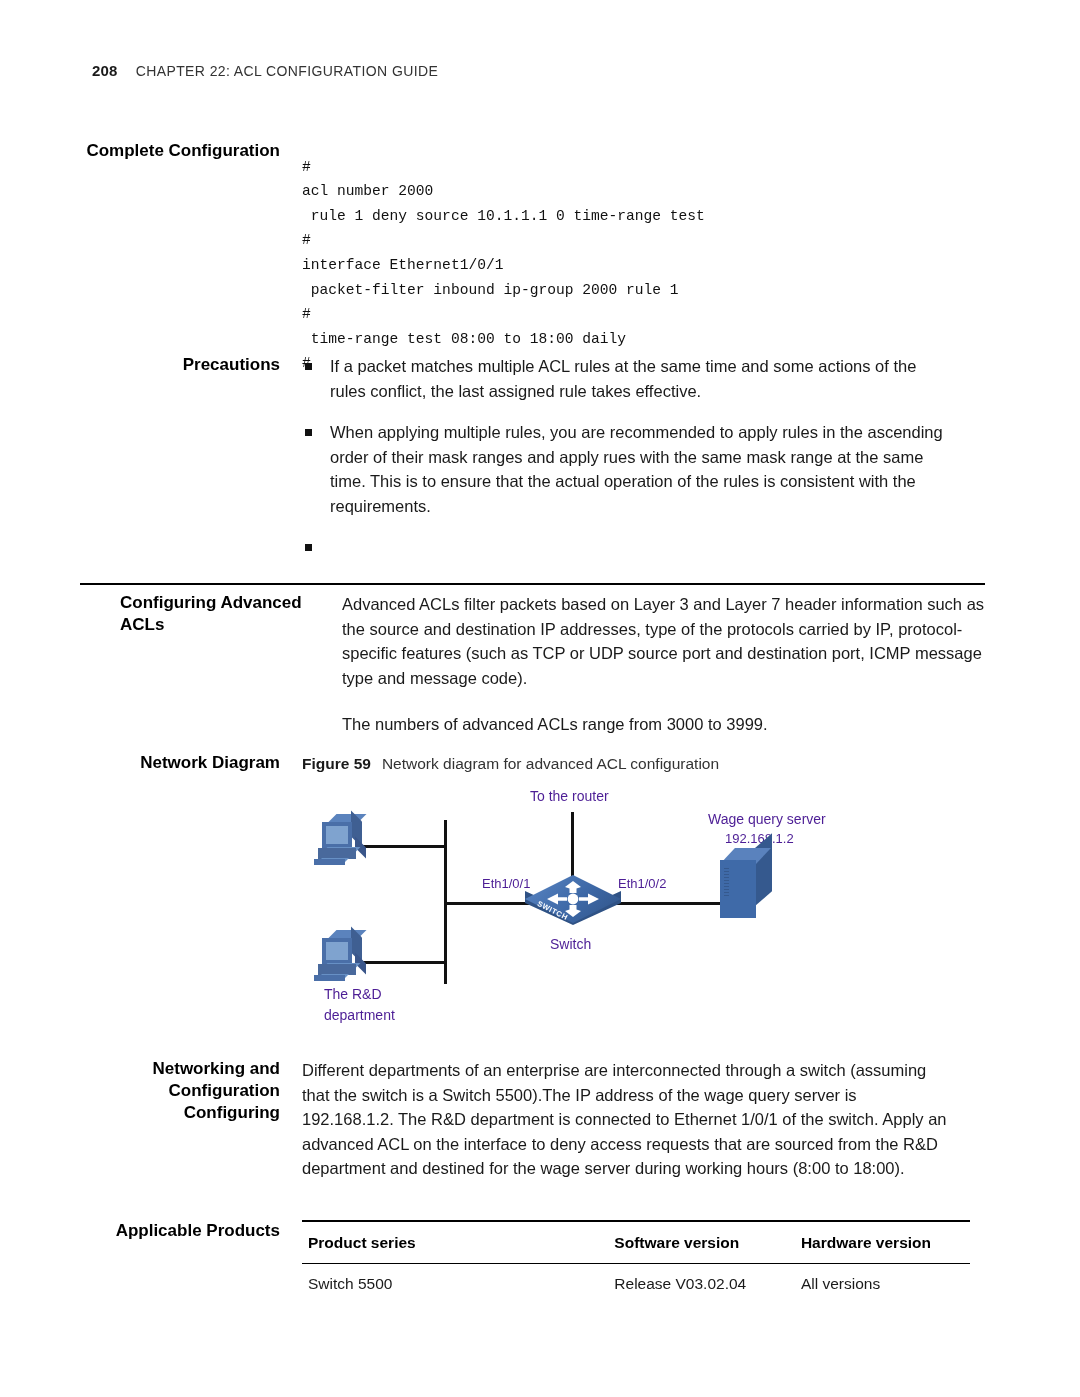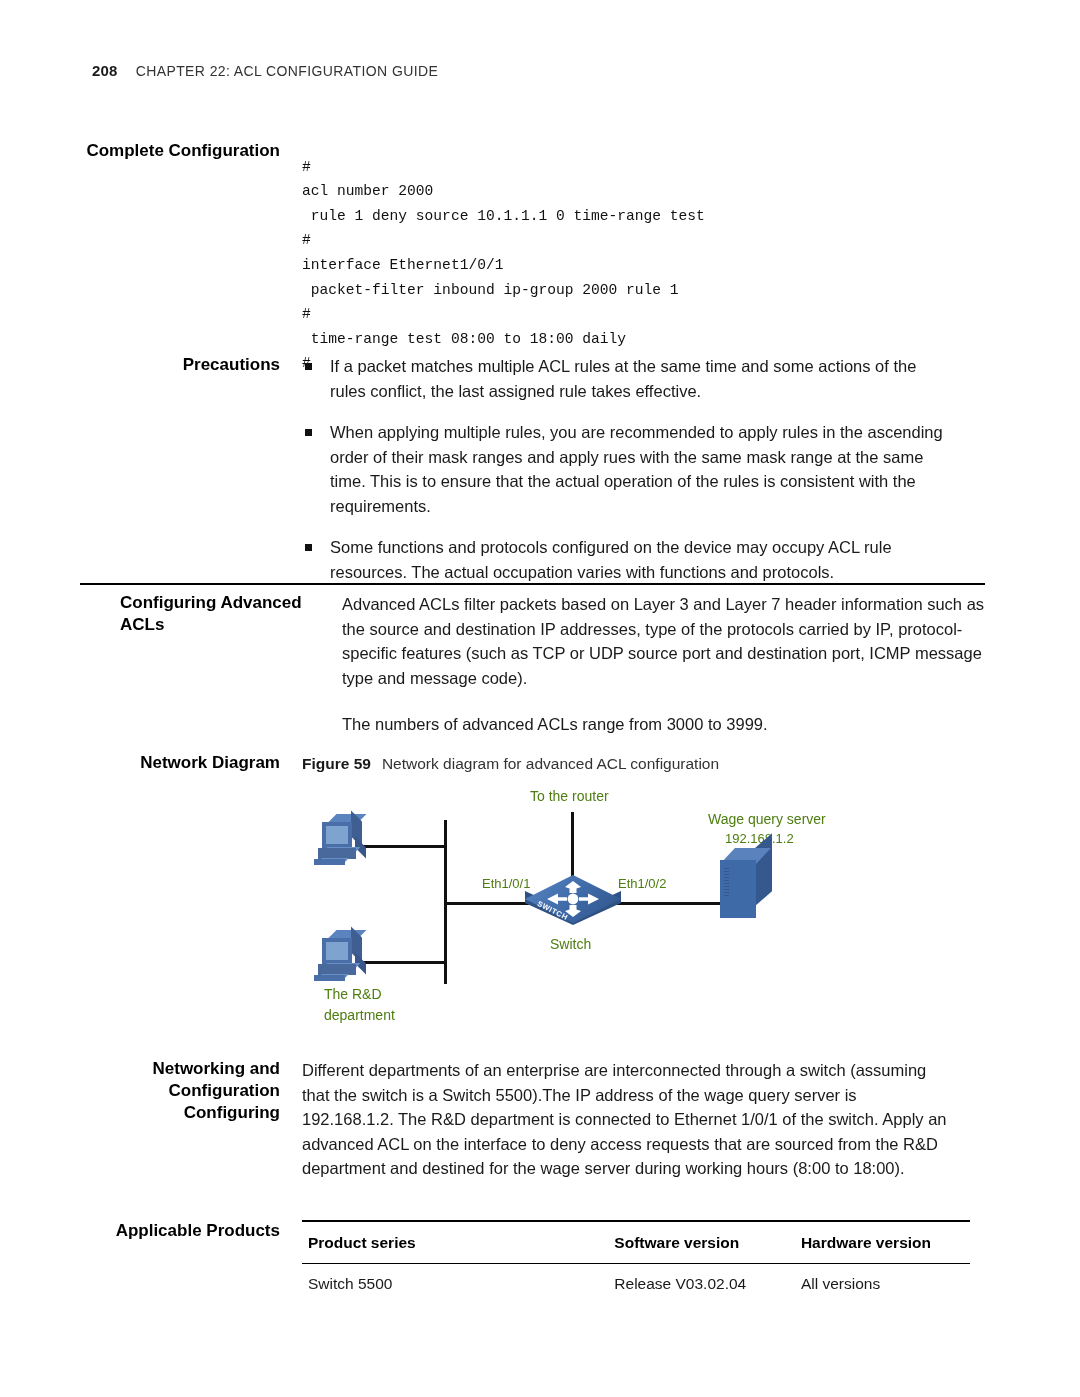--- a/index.html
+++ b/index.html
@@ -116,21 +116,21 @@
     position: absolute;
     left: 300px;
     top: 786px;
     width: 580px;
     height: 256px;
   }
   #diagram .dlabel {
     position: absolute;
     font-family: "Liberation Sans", sans-serif;
     font-size: 14px;
-    color: #4d7c0f;
+    color: #4c1d95;
     white-space: nowrap;
   }
   #diagram .dlabel.small { font-size: 13px; }
 
   .wire { position: absolute; background: #111; }
 
   
   .pc { position: absolute; width: 62px; height: 56px; }
   .pc .mon-top {
     position: absolute; left: 14px; top: 0px;
@@ -277,21 +277,20 @@
       <li>
         <span class="sq"></span>
         <span>If a packet matches multiple ACL rules at the same time and some actions of the rules conflict, the last assigned rule takes effective.</span>
       </li>
       <li>
         <span class="sq"></span>
         <span>When applying multiple rules, you are recommended to apply rules in the ascending order of their mask ranges and apply rues with the same mask range at the same time. This is to ensure that the actual operation of the rules is consistent with the requirements.</span>
       </li>
       <li>
         <span class="sq"></span>
-        <span>Some functions and protocols configured on the device may occupy ACL rule resources. The actual occupation varies with functions and protocols.</span>
       </li>
     </ul>
   </div>
 </div>
 
 <div id="section-rule"></div>
 
 <div class="section" id="configuring-advanced">
   <div class="side-label left-align">Configuring Advanced ACLs</div>
   <div class="body-col">

